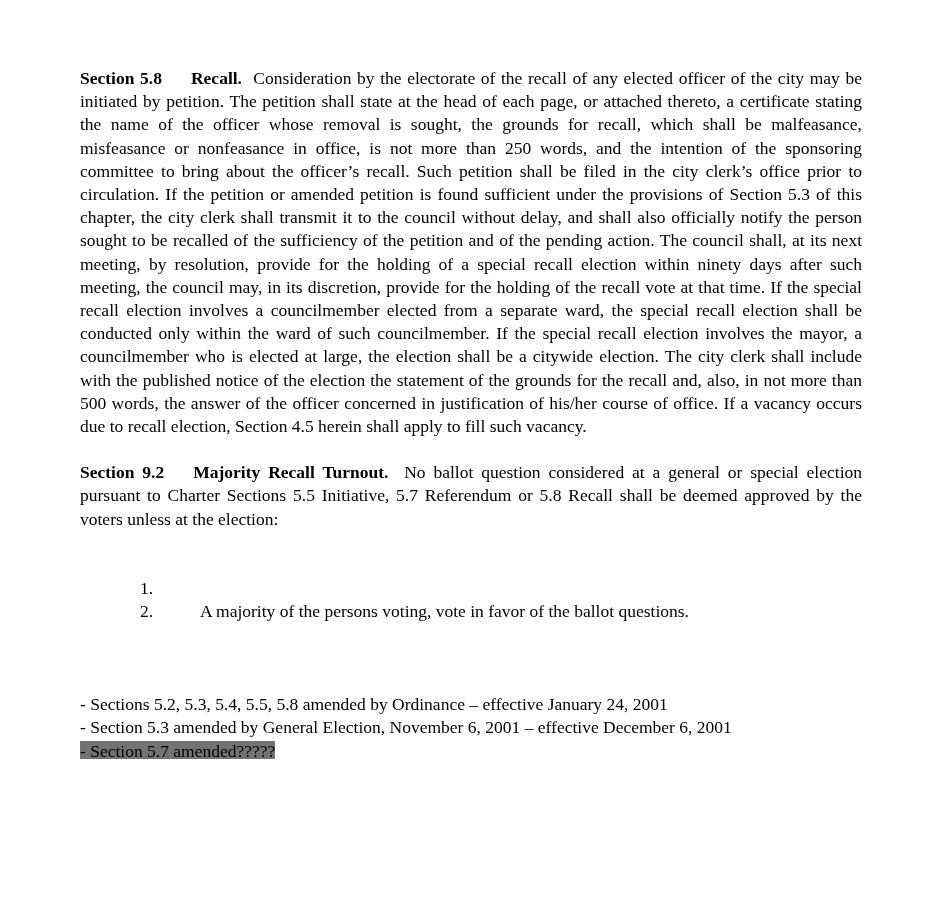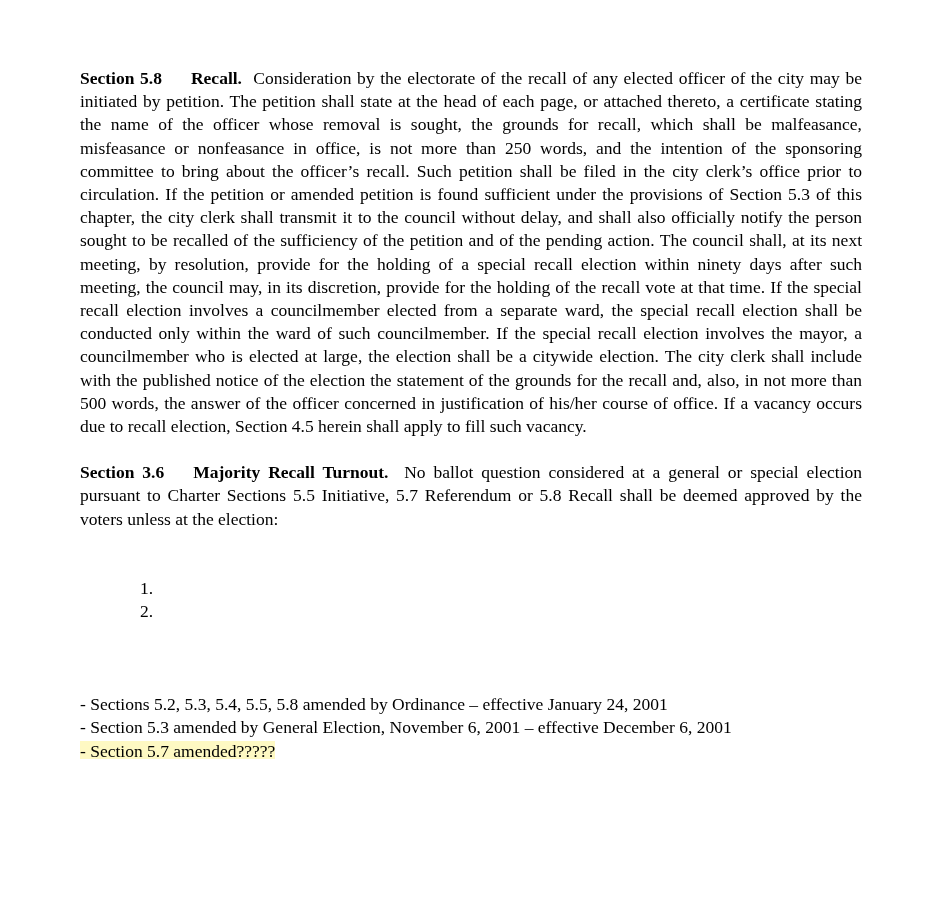--- a/index.html
+++ b/index.html
@@ -46,40 +46,41 @@
   }
   .amendments {
     margin-top: 70px;
     font-weight: normal;
   }
   .am-line {
     white-space: pre-wrap;
     line-height: 23.2px;
   }
   .hl {
-    background: #fef9c3;
+    background: #737373;
   }
 </style>
 </head>
 <body>
 
 <div class="page">
 
   <p class="para para-58"><b>Section 5.8</b><span class="heading-gap"></span><b>Recall.</b>&nbsp;
     <span>Consideration by the electorate of the recall of any elected officer of the city may be initiated by petition.  The petition shall state at the head of each page, or attached thereto, a certificate stating the name of the officer whose removal is sought, the grounds for recall, which shall be malfeasance, misfeasance or nonfeasance in office, is not more than 250 words, and the intention of the sponsoring committee to bring about the officer’s recall.  Such petition shall be filed in the city clerk’s office prior to circulation.  If the petition or amended petition is found sufficient under the provisions of Section 5.3 of this chapter, the city clerk shall transmit it to the council without delay, and shall also officially notify the person sought to be recalled of the sufficiency of the petition and of the pending action.  The council shall, at its next meeting, by resolution, provide for the holding of a special recall election within ninety days after such meeting, the council may, in its discretion, provide for the holding of the recall vote at that time.  If the special recall election involves a councilmember elected from a separate ward, the special recall election shall be conducted only within the ward of such councilmember.  If the special recall election involves the mayor, a councilmember who is elected at large, the election shall be a citywide election.  The city clerk shall include with the published notice of the election the statement of the grounds for the recall and, also, in not more than 500 words, the answer of the officer concerned in justification of his/her course of office.  If a vacancy occurs due to recall election, Section 4.5 herein shall apply to fill such vacancy.</span></p>
 
-  <p class="para"><b>Section 3.6</b><span class="heading-gap"></span><b>Majority Recall Turnout.</b>&nbsp;
+  <p class="para"><b>Section 9.2</b><span class="heading-gap"></span><b>Majority Recall Turnout.</b>&nbsp;
     <span>No ballot question considered at a general or special election pursuant to Charter Sections 5.5 Initiative, 5.7 Referendum or 5.8 Recall shall be deemed approved by the voters unless at the election:</span></p>
 
   <div class="list">
     <div class="list-item">
       <span class="num">1.</span>
     </div>
     <div class="list-item">
       <span class="num">2.</span>
+      <span class="li-text">A majority of the persons voting, vote in favor of the ballot questions.</span>
     </div>
   </div>
 
   <div class="amendments">
     <div class="am-line"><span>- Sections 5.2, 5.3, 5.4, 5.5, 5.8 amended by Ordinance – effective January 24, 2001</span></div>
     <div class="am-line"><span>- Section 5.3 amended by General Election, November 6, 2001 – effective December 6, 2001</span></div>
     <div class="am-line"><span class="hl">- Section 5.7 amended?????</span></div>
     <div class="am-line"><span>- Section 5.2.1, 5.2.2, 5.3 &amp; 5.8 amended by Ordinance #04-47 – effective March 5, 2005</span></div>
   </div>
 

